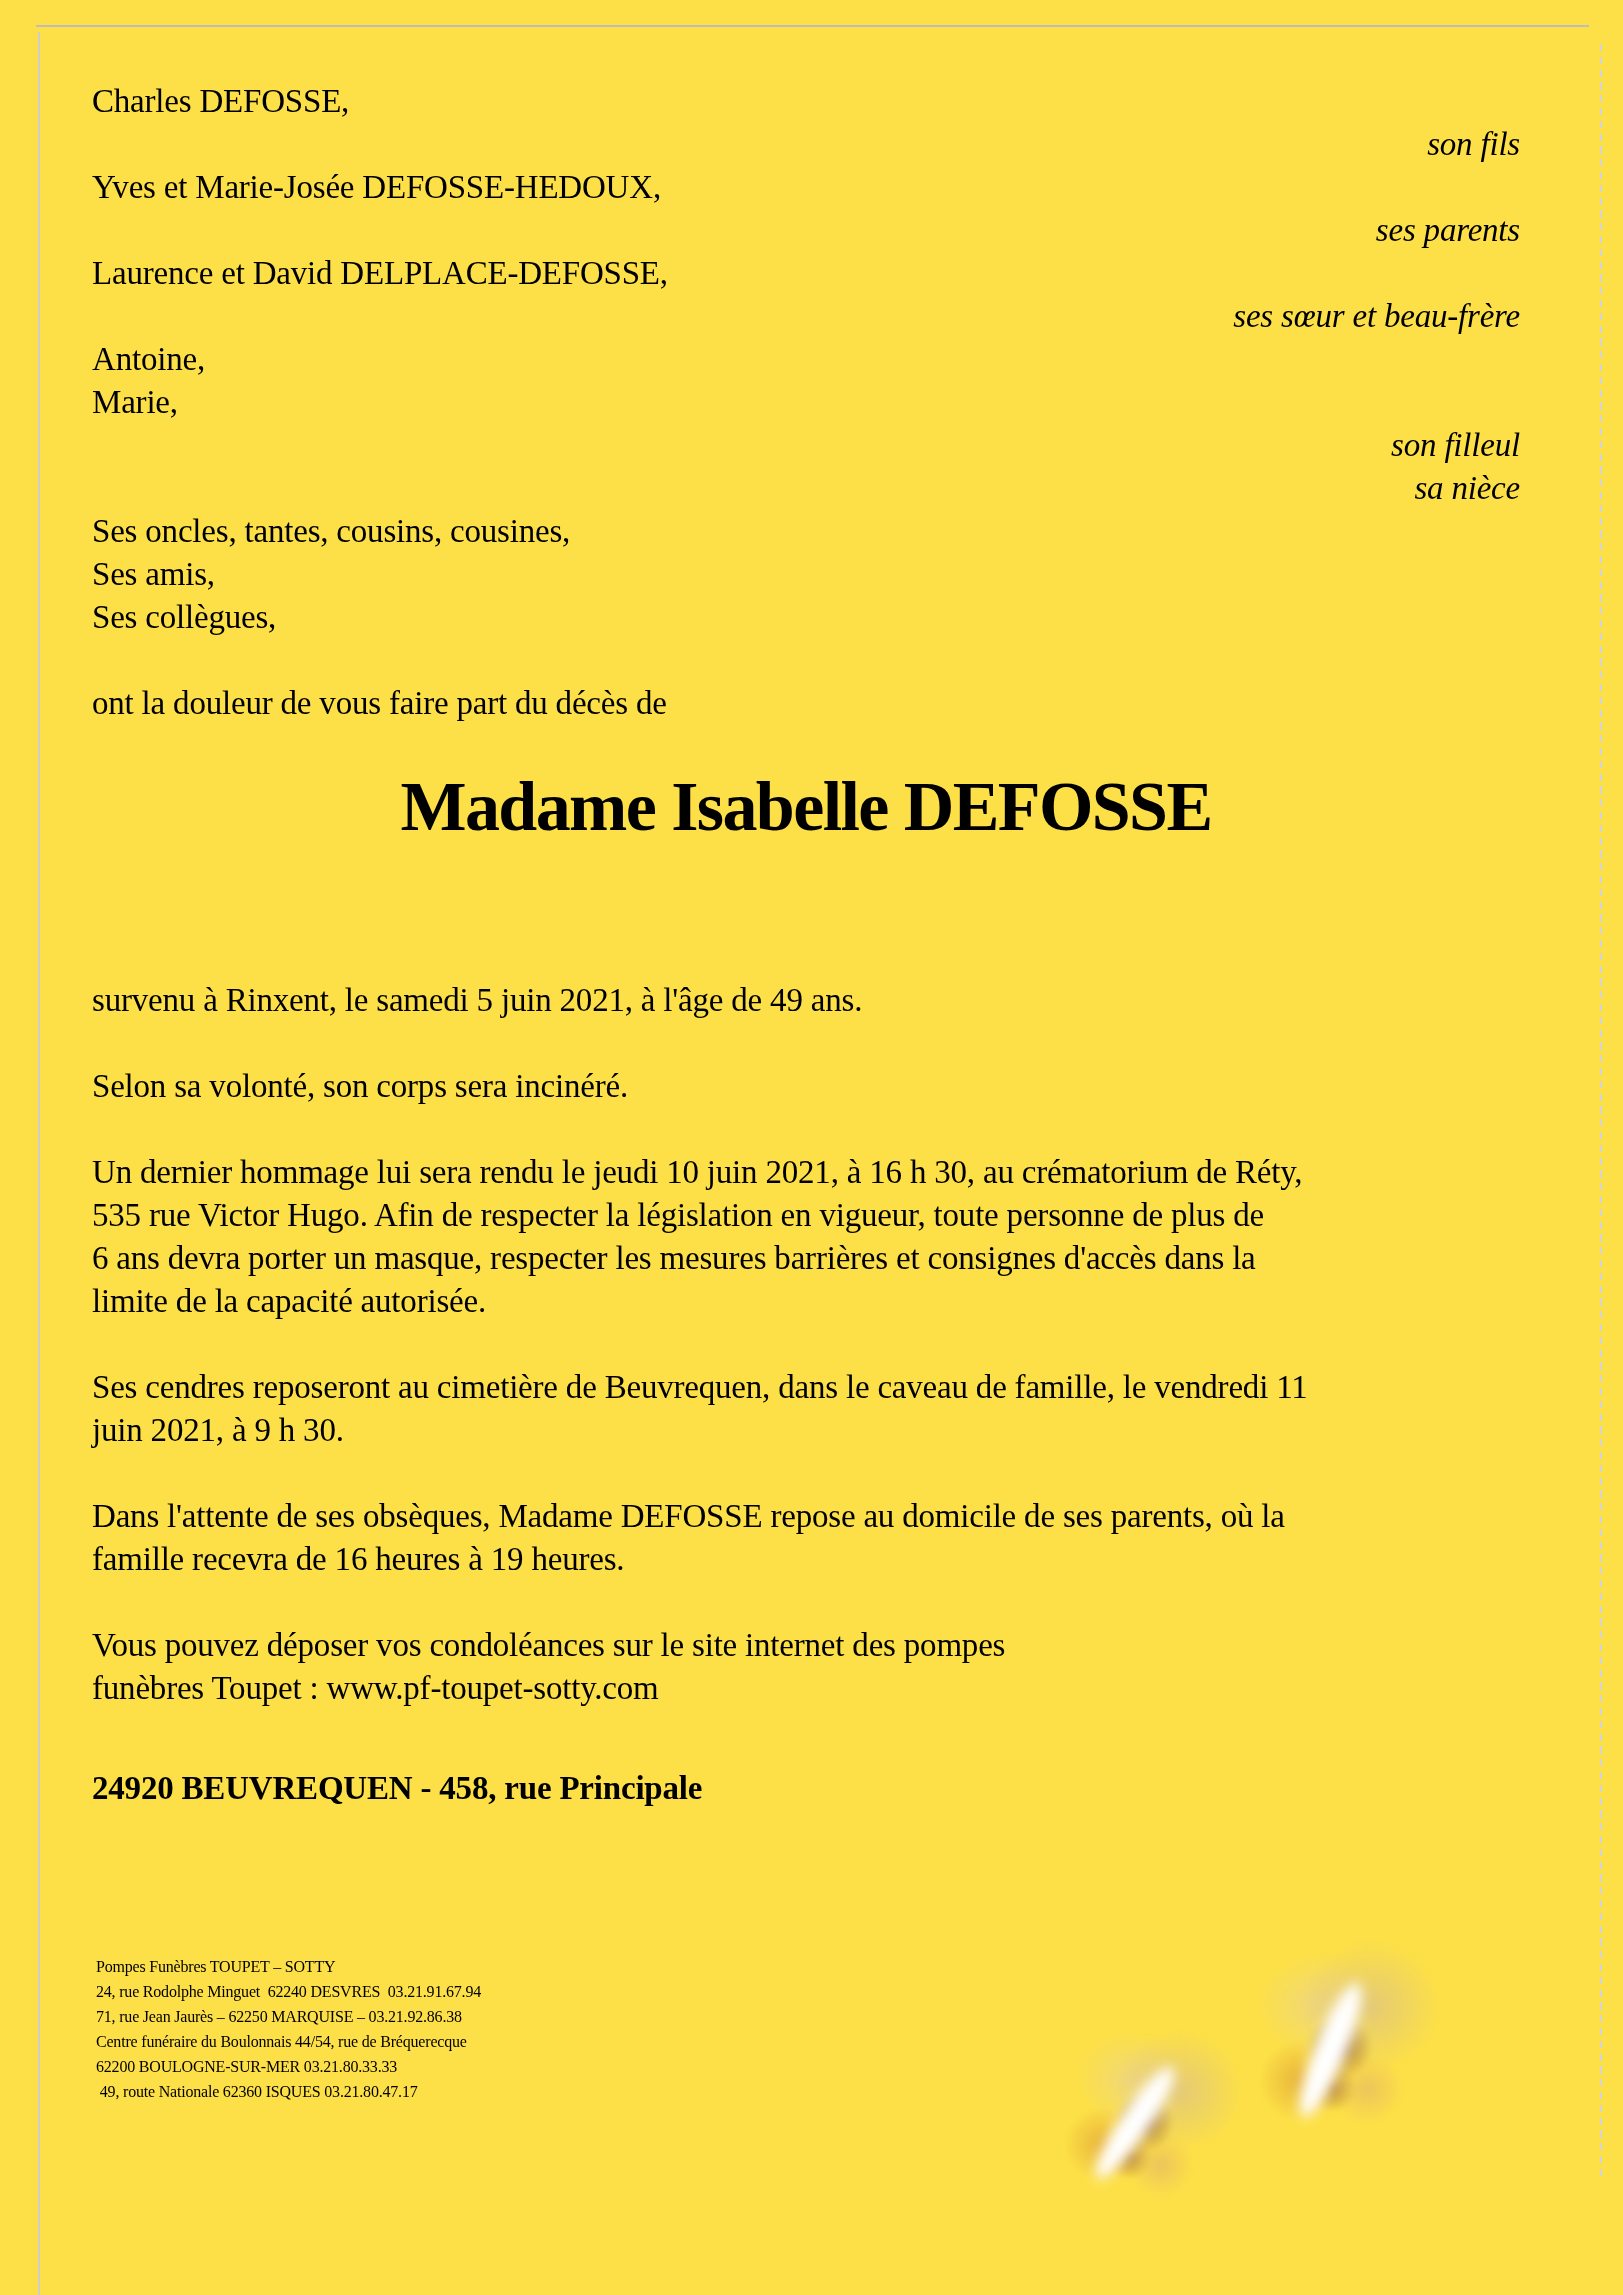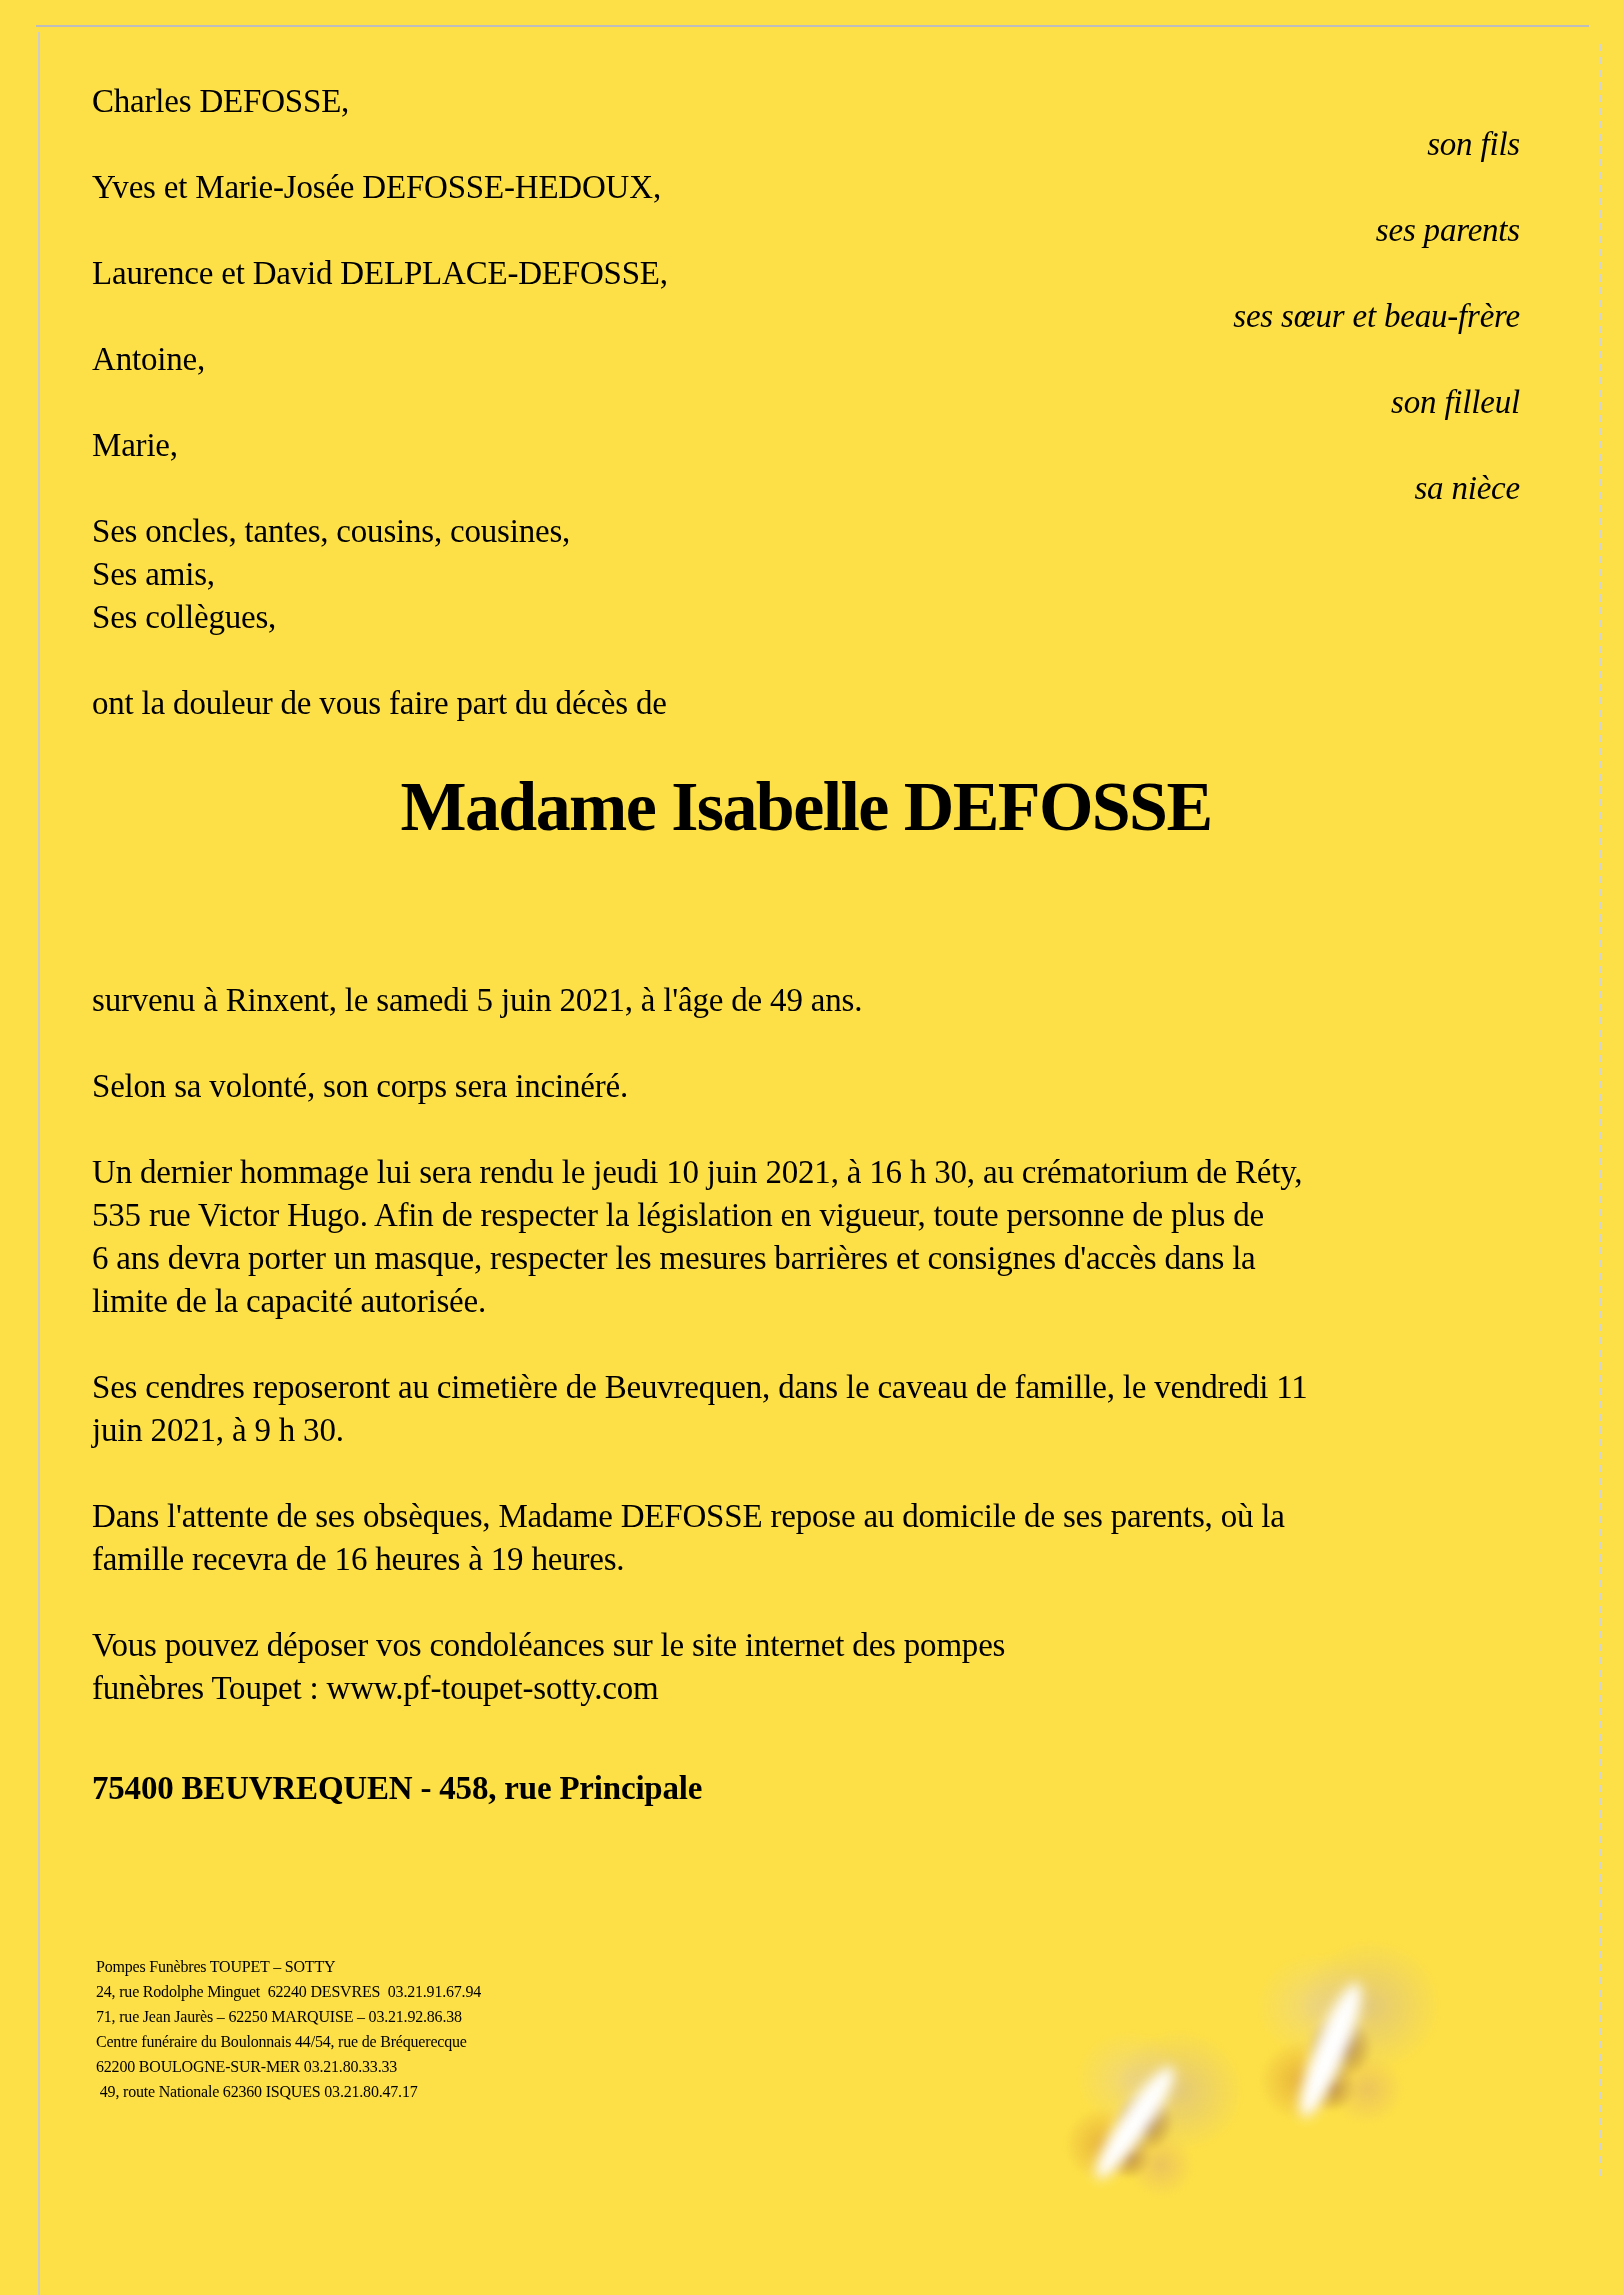--- a/index.html
+++ b/index.html
@@ -80,23 +80,23 @@
     <div class="line name">Charles DEFOSSE,</div>
     <div class="line relation">son fils</div>
 
     <div class="line name">Yves et Marie-Josée DEFOSSE-HEDOUX,</div>
     <div class="line relation">ses parents</div>
 
     <div class="line name">Laurence et David DELPLACE-DEFOSSE,</div>
     <div class="line relation">ses sœur et beau-frère</div>
 
     <div class="line name">Antoine,</div>
+    <div class="line name">Marie,</div>
+
     <div class="line relation">son filleul</div>
-
-    <div class="line name">Marie,</div>
     <div class="line relation">sa nièce</div>
 
     <div class="line name">Ses oncles, tantes, cousins, cousines,</div>
     <div class="line name">Ses amis,</div>
     <div class="line name">Ses collègues,</div>
 
     <div class="line name intro">ont la douleur de vous faire part du décès de</div>
 
     <div class="title">Madame Isabelle DEFOSSE</div>
 
@@ -123,21 +123,21 @@
     <div class="para">
       <div class="line">Dans l'attente de ses obsèques, Madame DEFOSSE repose au domicile de ses parents, où la</div>
       <div class="line">famille recevra de 16 heures à 19 heures.</div>
     </div>
 
     <div class="para italic-block">
       <div class="line">Vous pouvez déposer vos condoléances sur le site internet des pompes</div>
       <div class="line">funèbres Toupet : www.pf-toupet-sotty.com</div>
     </div>
 
-    <div class="line name address">75400 BEUVREQUEN - 458, rue Principale</div>
+    <div class="line name address">24920 BEUVREQUEN - 458, rue Principale</div>
 
   </div>
 
   <div class="footer">
     <div class="small-line">Pompes Funèbres TOUPET – SOTTY</div>
     <div class="small-line">24, rue Rodolphe Minguet  62240 DESVRES  03.21.91.67.94</div>
     <div class="small-line">71, rue Jean Jaurès – 62250 MARQUISE – 03.21.92.86.38</div>
     <div class="small-line">Centre funéraire du Boulonnais 44/54, rue de Bréquerecque</div>
     <div class="small-line">62200 BOULOGNE-SUR-MER 03.21.80.33.33</div>
     <div class="small-line"> 49, route Nationale 62360 ISQUES 03.21.80.47.17</div>

